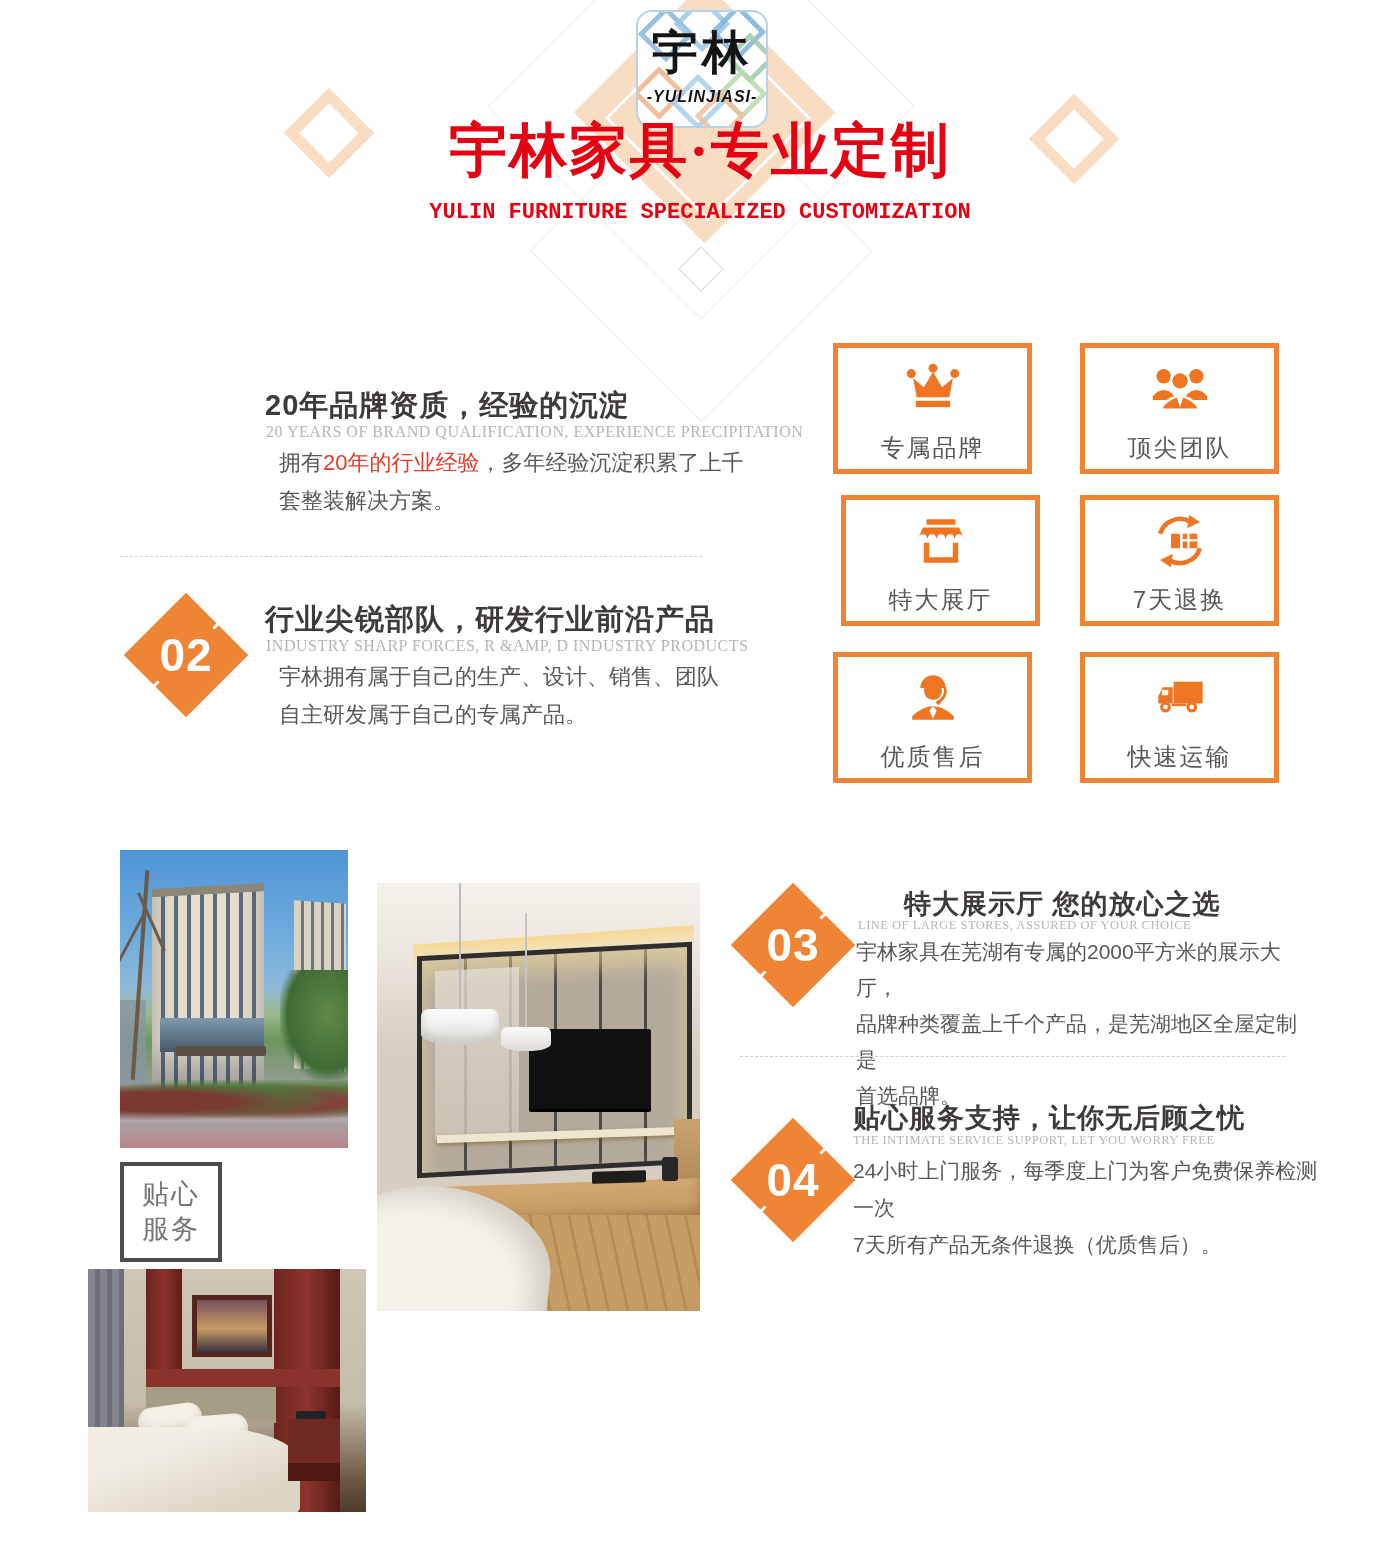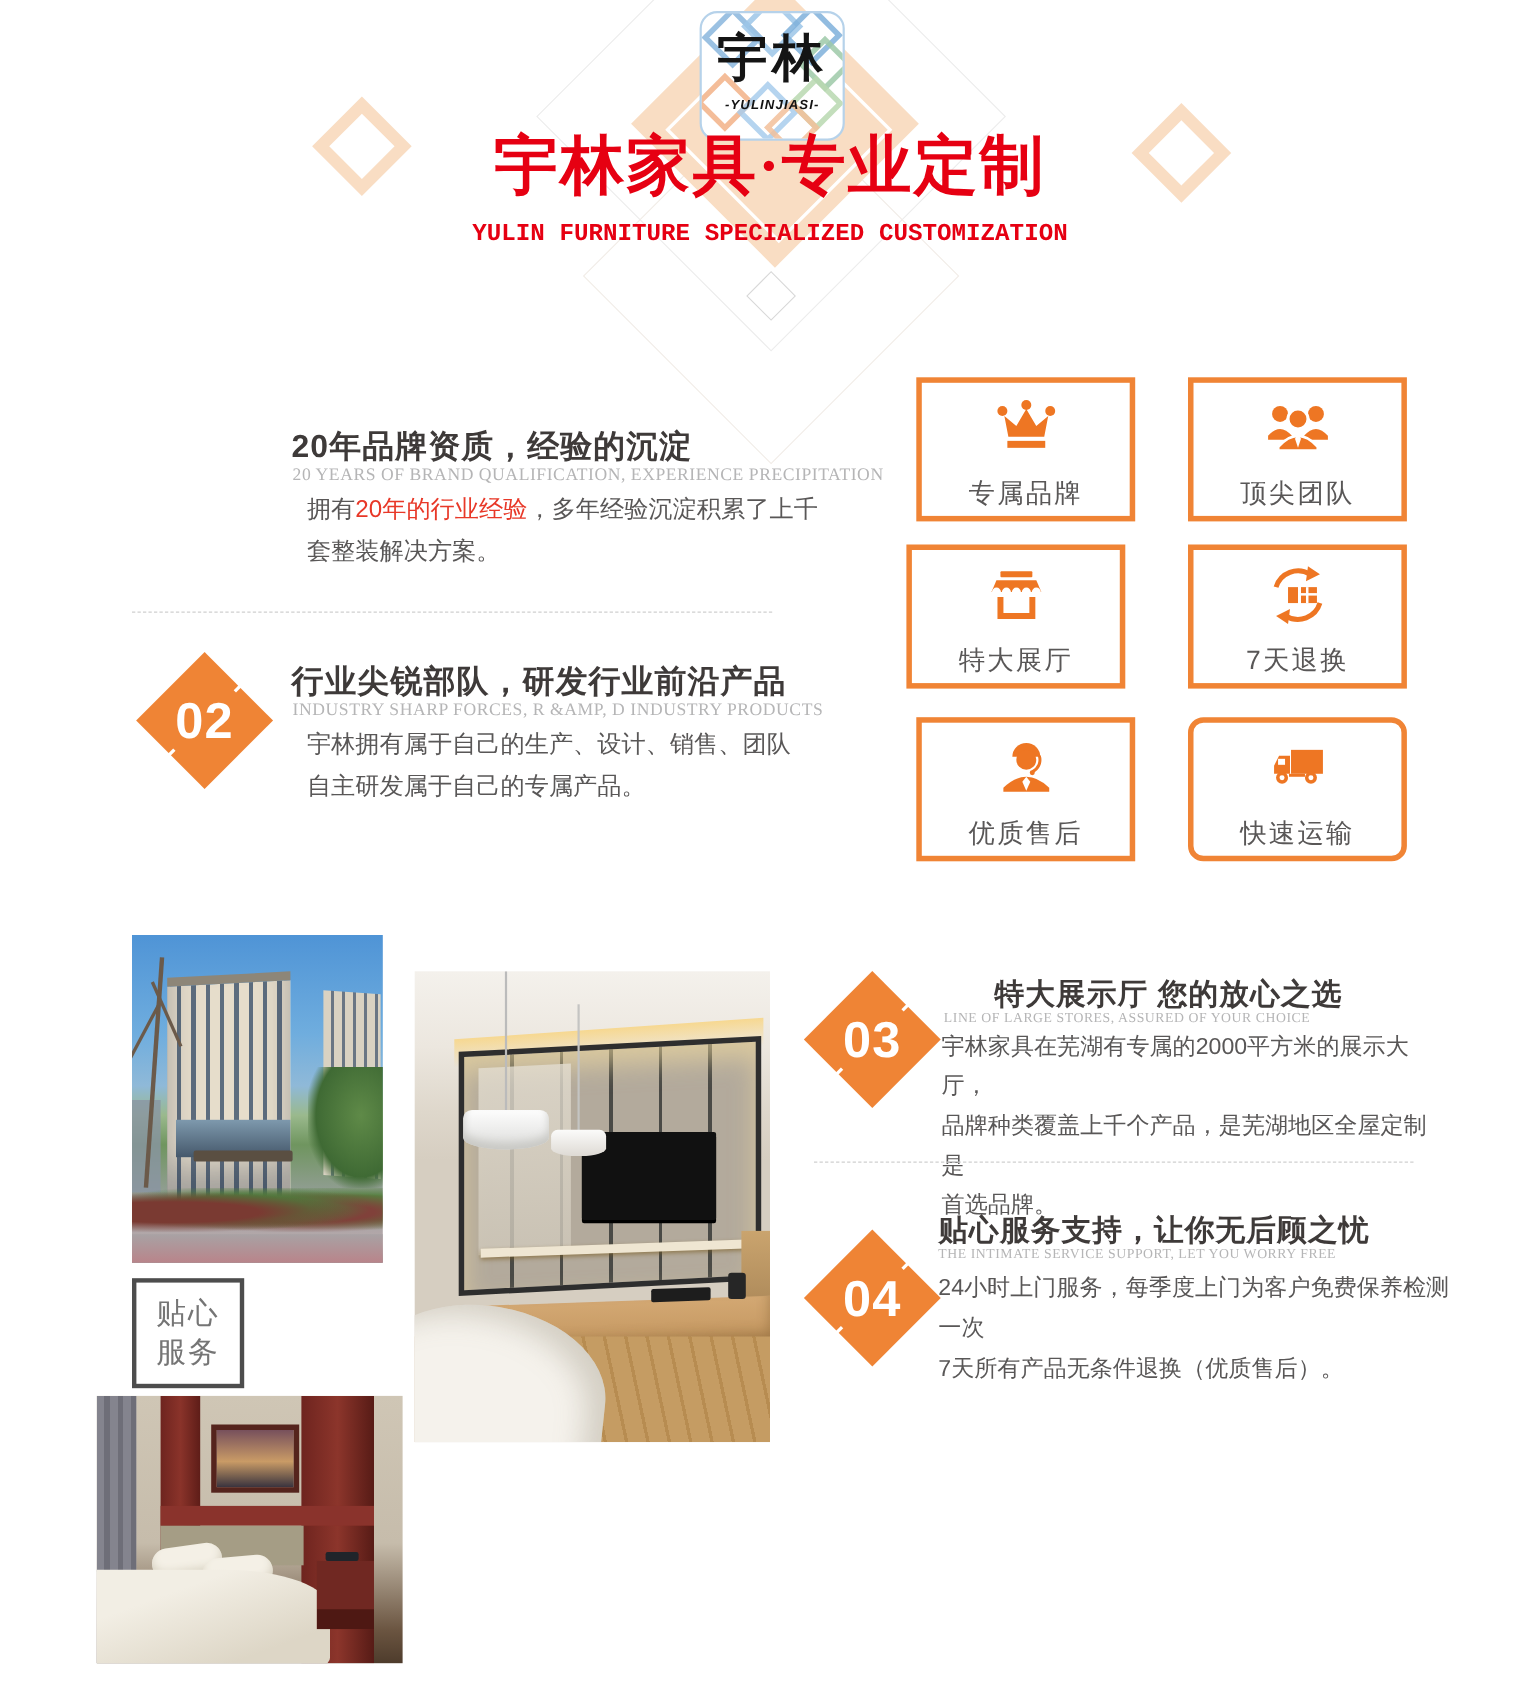--- a/index.html
+++ b/index.html
@@ -23,21 +23,21 @@
   .p1{left:8px;top:2px;width:30px;height:30px;border:5px solid #8ab6dd;}
   .p2{left:44px;top:-8px;width:30px;height:30px;border:5px solid #9cc6e8;}
   .p3{left:80px;top:0px;width:30px;height:30px;border:5px solid #7fb0da;}
   .p4{left:94px;top:28px;width:26px;height:26px;border:5px solid #9ec9a8;}
   .p5{left:2px;top:62px;width:28px;height:28px;border:5px solid #f2b187;}
   .p6{left:40px;top:70px;width:30px;height:30px;border:5px solid #a8cdec;}
   .p7{left:86px;top:64px;width:26px;height:26px;border:5px solid #b8d8b0;}
   .p8{left:64px;top:86px;width:26px;height:26px;border:5px solid #f2c09a;}
   .logo-cn{position:absolute;left:0;right:0;top:18px;text-align:center;font-size:46px;font-weight:900;
            color:#141414;font-family:"Liberation Serif",serif;letter-spacing:4px;line-height:1;}
-  .logo-en{position:absolute;left:0;right:0;top:76px;text-align:center;font-size:12px;font-weight:700;
+  .logo-en{position:absolute;left:0;right:0;top:76px;text-align:center;font-size:16px;font-weight:700;
            font-style:italic;color:#121212;letter-spacing:1px;}
 
   
   .main-title{position:absolute;left:0;top:118px;width:1400px;text-align:center;color:#e60012;
               font-family:"Liberation Serif",serif;font-weight:900;font-size:58px;line-height:1.15;
               letter-spacing:2px;z-index:6;}
   .main-sub{position:absolute;left:0;top:200px;width:1400px;text-align:center;color:#e60012;
             font-family:"Liberation Mono",monospace;font-size:22px;font-weight:700;letter-spacing:0px;z-index:6;}
 
   
@@ -64,22 +64,22 @@
   .pa3{left:856px;top:934px;width:460px;font-size:21px;line-height:36px;}
   .t4{left:853px;top:1100px;font-size:27px;} .e4{left:853px;top:1133px;font-size:12.5px;}
   .pa4{left:853px;top:1152px;width:470px;font-size:21px;line-height:37px;}
   .dash{position:absolute;border-top:1px dashed #cfcfcf;height:0;}
   .dash1{left:120px;top:556px;width:582px;}
   .dash2{left:740px;top:1056px;width:545px;}
 
   
   .feature{position:absolute;width:199px;height:131px;background:#fff;border:5px solid #f08435;box-sizing:border-box;}
   .fb1{left:833px;top:343px;} .fb2{left:1080px;top:343px;}
-  .fb3{left:824px;top:495px;padding-left:46px;} .fb4{left:1080px;top:495px;}
-  .fb5{left:833px;top:652px;} .fb6{left:1080px;top:652px;border-radius:14px;}
+  .fb3{left:841px;top:495px;padding-left:46px;} .fb4{left:1080px;top:495px;}
+  .fb5{left:833px;top:652px;} .fb6{left:1080px;top:652px;}
   .ficon{position:absolute;left:0;right:0;top:12px;display:flex;justify-content:center;}
   .ficon svg{width:58px;height:58px;}
   .flabel{position:absolute;left:0;right:0;top:84px;text-align:center;color:#595757;font-size:24px;letter-spacing:2px;}
 
   
   .photo{position:absolute;overflow:hidden;}
   .ph-building{left:120px;top:850px;width:228px;height:298px;
     background:linear-gradient(180deg,#4f94d6 0%,#6fadde 30%,#8fb9d8 46%,#9ab98d 55%,#6f955f 64%,#9aa0a0 82%,#b9a9ab 94%,#8d7b80 100%);}
   .bld-main{position:absolute;left:32px;top:36px;width:112px;height:196px;
     background:repeating-linear-gradient(90deg,#e6ddcb 0 9px,#5d6d7e 9px 13px);

